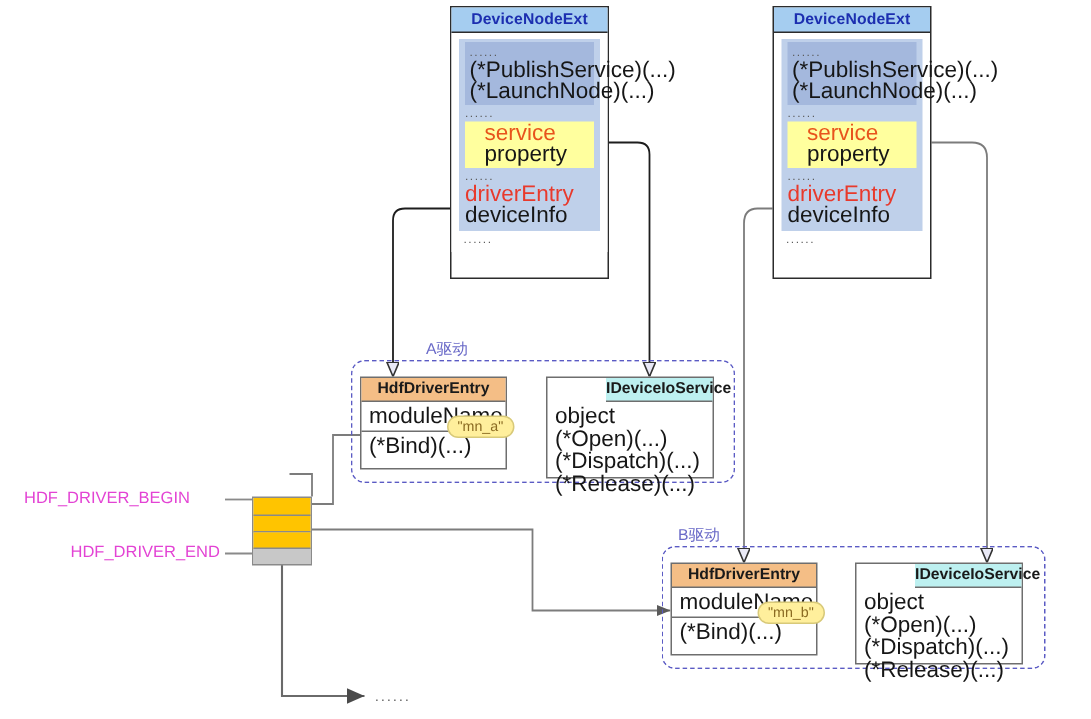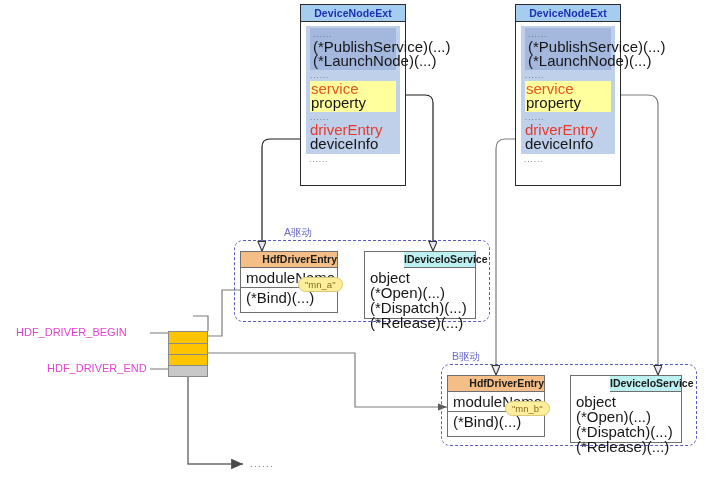--- a/index.html
+++ b/index.html
@@ -50,21 +50,21 @@
     background: #bfd0ea;
     padding: 2px 4px 3px 4px;
   }
   .dn-dark {
     background: #a4b8dd;
     padding: 1px 3px 2px 3px;
     margin: 0 0 0 0;
   }
   .dn-yellow {
     background: #ffff9e;
-    padding: 1px 3px 2px 1px;
+    padding: 1px 3px 2px 13px;
   }
   .row {
     font-size: 15px;
     color: #161616;
     line-height: 14px;
     white-space: nowrap;
   }
   .row.dots {
     font-size: 8px;
     color: #5a5a5a;
@@ -110,21 +110,21 @@
   .uhead {
     height: 15px;
     line-height: 15px;
     font-size: 10.5px;
     font-weight: bold;
     text-align: center;
     border-bottom: 1px solid #6e6e6e;
     color: #1a1a1a;
     white-space: nowrap;
   }
-  .uhead.orange { background: #f4be86; text-align: right; }
+  .uhead.orange { background: #f4be86; }
   .uhead.cyan   { background: #bdf0f0; margin-left: 39px; }
   .ubody {
     position: relative;
     padding: 2px 5px 3px 5px;
   }
   .ubody .row { line-height: 15px; }
   .sep {
     border-top: 1px solid #6e6e6e;
     height: 0;
     margin: 2px -5px 2px -5px;

